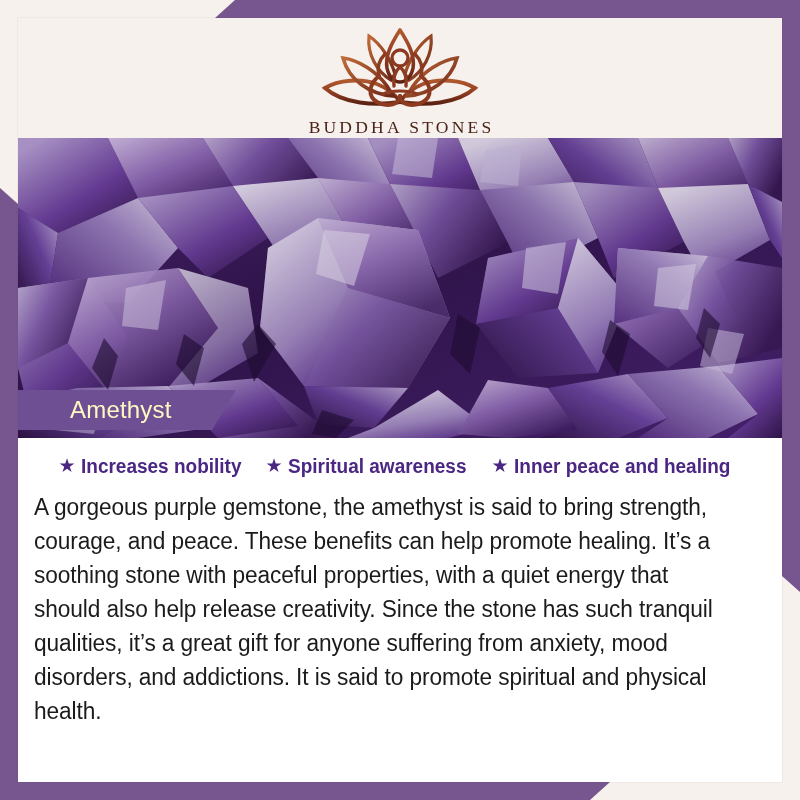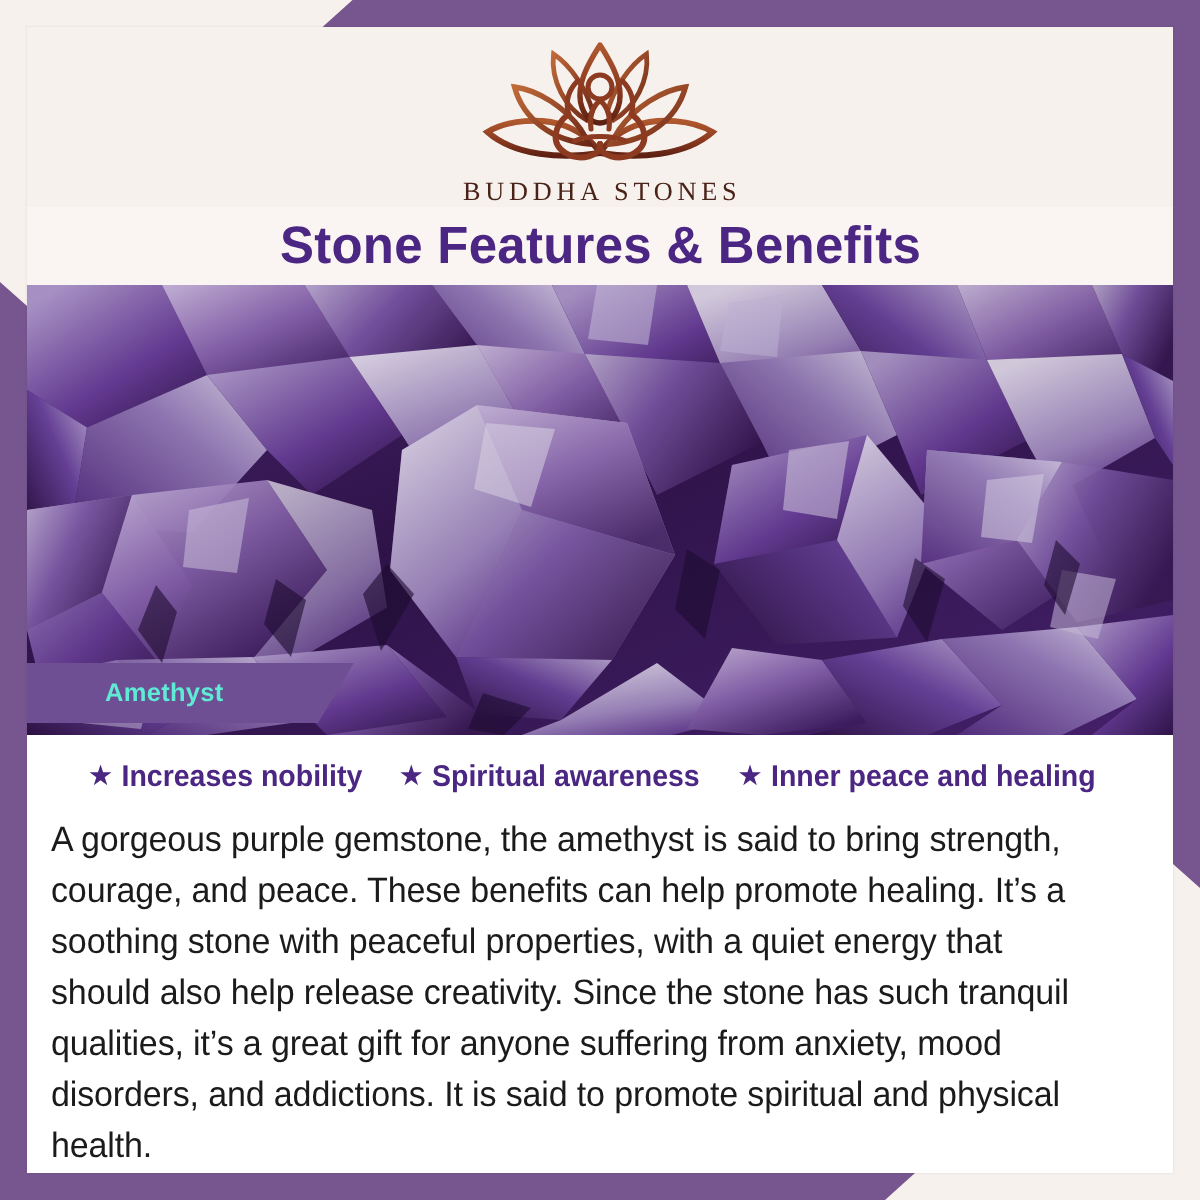--- a/index.html
+++ b/index.html
@@ -131,23 +131,23 @@
     min-width: 218px;
     background: #6f4f93;
     display: flex;
     align-items: center;
     padding: 0 46px 0 52px;
     clip-path: polygon(0 0, 100% 0, calc(100% - 24px) 100%, 0 100%);
     box-sizing: border-box;
   }
   .stone-label-text {
     font-family: "Liberation Sans Narrow", "Liberation Sans", sans-serif;
-    font-size: 17px;
-    font-weight: 700;
-    color: #5eead4;
+    font-size: 24px;
+    font-weight: 400;
+    color: #fef9c3;
     white-space: nowrap;
     letter-spacing: 0.2px;
   }
 
   
   .body-area {
     background: #ffffff;
     padding: 0;
     height: 446px;
     position: relative;
@@ -241,23 +241,20 @@
           <path d="M95 43 C100 47 102 54 101 62" fill="none" stroke="#8c3a20" stroke-width="3.4" stroke-linecap="round"></path>
 
           <path d="M74 52 C64 60 62 72 72 78 C82 84 96 80 95 72" fill="none" stroke="#8c3a20" stroke-width="4" stroke-linecap="round"></path>
           <path d="M116 52 C126 60 128 72 118 78 C108 84 94 80 95 72" fill="none" stroke="#8c3a20" stroke-width="4" stroke-linecap="round"></path>
           <path d="M78 70 C86 66 104 66 112 70" fill="none" stroke="#8c3a20" stroke-width="3.2" stroke-linecap="round"></path>
         </svg>
         <div class="logo-text">BUDDHA STONES</div>
       </div>
     </div>
 
-    <div class="title-bar">
-      <div class="title-text">Stone Features &amp; Benefits</div>
-    </div>
 
     <div class="photo">
       <svg width="764" height="300" viewBox="0 0 764 300">
         <defs>
           <linearGradient id="bgA" x1="0" y1="0" x2="1" y2="1">
             <stop offset="0%" stop-color="#4a2470"></stop>
             <stop offset="45%" stop-color="#2e1348"></stop>
             <stop offset="100%" stop-color="#44206a"></stop>
           </linearGradient>
           <linearGradient id="cA" x1="0" y1="0" x2="0.7" y2="1">

